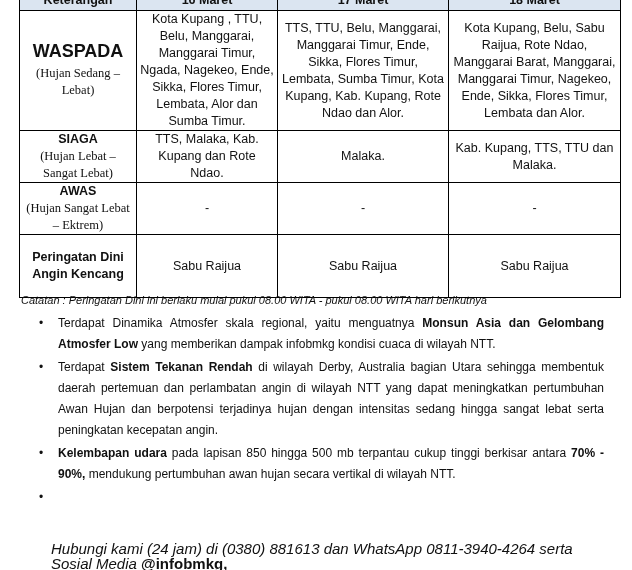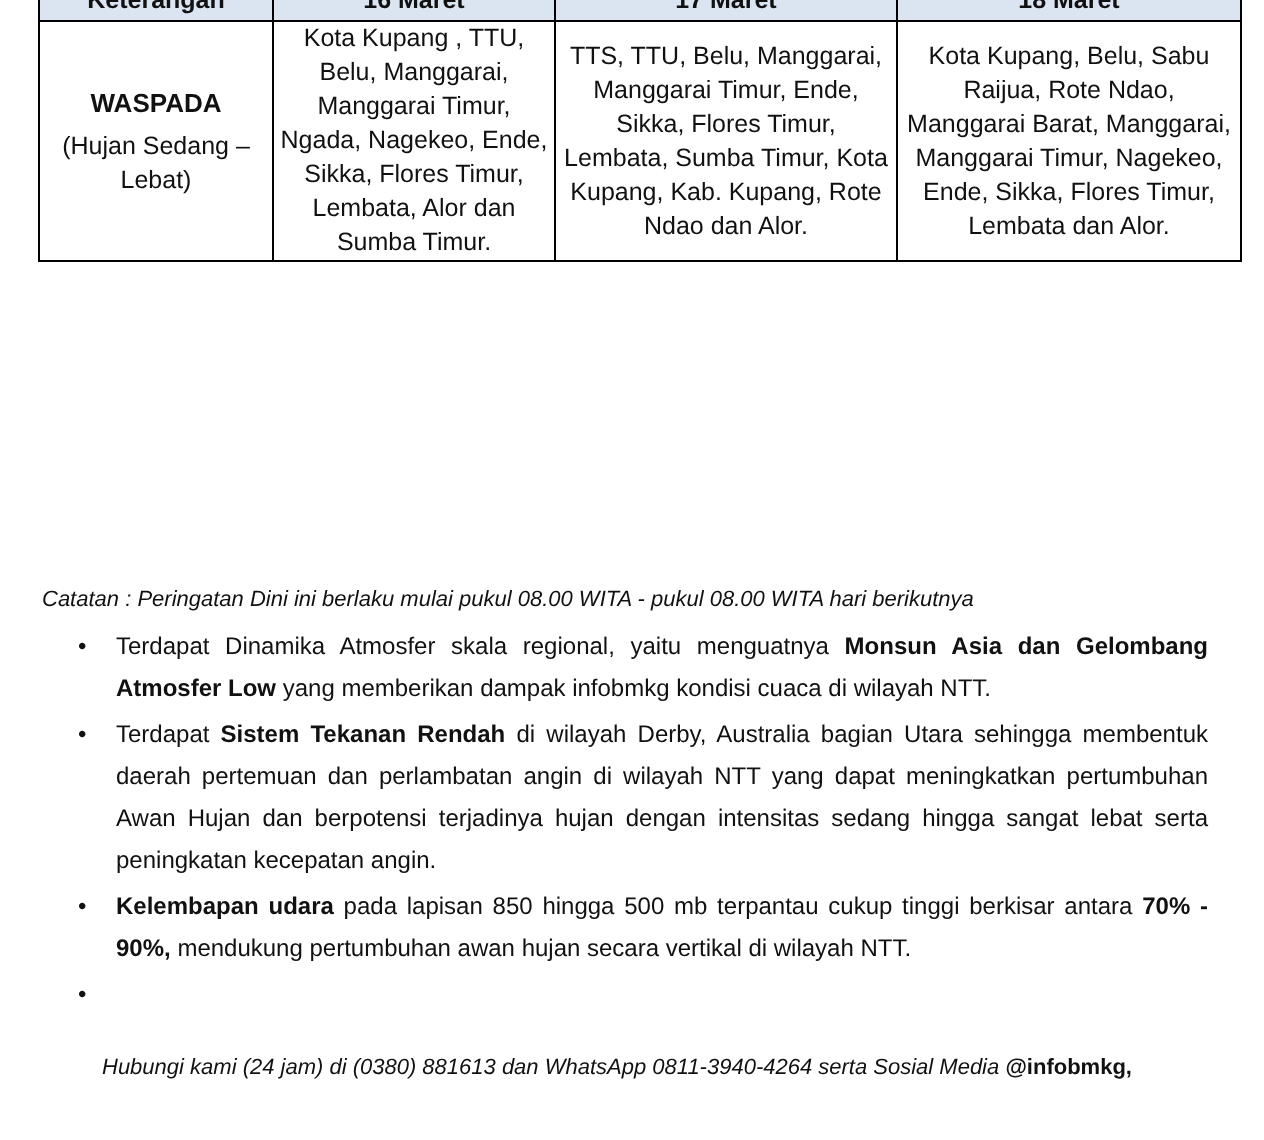--- a/index.html
+++ b/index.html
@@ -50,22 +50,22 @@
     line-height: 19px;
   }
   tr.r-waspada td { height: 118px; }
   tr.r-siaga td { height: 50px; }
   tr.r-awas td { height: 49px; }
   tr.r-angin td { height: 62px; }
   .lvl-title {
     font-weight: bold;
     display: block;
   }
-  .lvl-title.big { font-size: 13px; margin-bottom: 5px; }
-  .lvl-sub { display: block; }
+  .lvl-title.big { font-size: 18px; margin-bottom: 5px; }
+  .lvl-sub { display: block; font-family: Liberation Serif, serif; }
   .note {
     position: absolute;
     left: 21px;
     top: 293px;
     font-size: 11px;
     font-style: italic;
     line-height: 15px;
     white-space: nowrap;
   }
   ul.bullets {
@@ -88,23 +88,23 @@
   }
   ul.bullets li .dot {
     position: absolute;
     left: 39px;
     top: 0;
     font-size: 12px;
   }
   .footer {
     position: absolute;
     left: 51px;
-    top: 527px;
+    top: 541px;
     width: 560px;
-    font-size: 11px;
+    font-size: 15px;
     line-height: 15px;
     font-style: italic;
   }
   .footer b { font-style: normal; font-weight: bold; }
 </style>
 </head>
 <body>
 
 <div class="page">
 
@@ -126,20 +126,46 @@
     <tbody>
       <tr class="r-waspada">
         <td>
           <span class="lvl-title big">WASPADA</span>
           <span class="lvl-sub">(Hujan Sedang – Lebat)</span>
         </td>
         <td>Kota Kupang , TTU, Belu, Manggarai, Manggarai Timur, Ngada, Nagekeo, Ende, Sikka, Flores Timur, Lembata, Alor dan Sumba Timur.</td>
         <td>TTS, TTU, Belu, Manggarai, Manggarai Timur, Ende, Sikka, Flores Timur, Lembata, Sumba Timur, Kota Kupang, Kab. Kupang, Rote Ndao dan Alor.</td>
         <td>Kota Kupang, Belu, Sabu Raijua, Rote Ndao, Manggarai Barat, Manggarai, Manggarai Timur, Nagekeo, Ende, Sikka, Flores Timur, Lembata dan Alor.</td>
       </tr>
+      <tr class="r-siaga">
+        <td>
+          <span class="lvl-title">SIAGA</span>
+          <span class="lvl-sub">(Hujan Lebat – Sangat Lebat)</span>
+        </td>
+        <td>TTS, Malaka, Kab. Kupang dan Rote Ndao.</td>
+        <td>Malaka.</td>
+        <td>Kab. Kupang, TTS, TTU dan Malaka.</td>
+      </tr>
+      <tr class="r-awas">
+        <td>
+          <span class="lvl-title">AWAS</span>
+          <span class="lvl-sub">(Hujan Sangat Lebat – Ektrem)</span>
+        </td>
+        <td>-</td>
+        <td>-</td>
+        <td>-</td>
+      </tr>
+      <tr class="r-angin">
+        <td>
+          <span class="lvl-title">Peringatan Dini Angin Kencang</span>
+        </td>
+        <td>Sabu Raijua</td>
+        <td>Sabu Raijua</td>
+        <td>Sabu Raijua</td>
+      </tr>
     </tbody>
   </table>
 
   <div class="note">Catatan : Peringatan Dini ini berlaku mulai pukul 08.00 WITA - pukul 08.00 WITA hari berikutnya</div>
 
   <ul class="bullets">
     <li>
       <span class="dot">•</span>
       <span class="segs"><span>Terdapat Dinamika Atmosfer skala regional, yaitu menguatnya </span><b>Monsun Asia dan Gelombang Atmosfer Low</b><span> yang memberikan dampak infobmkg kondisi cuaca di wilayah NTT.</span></span>
     </li>

